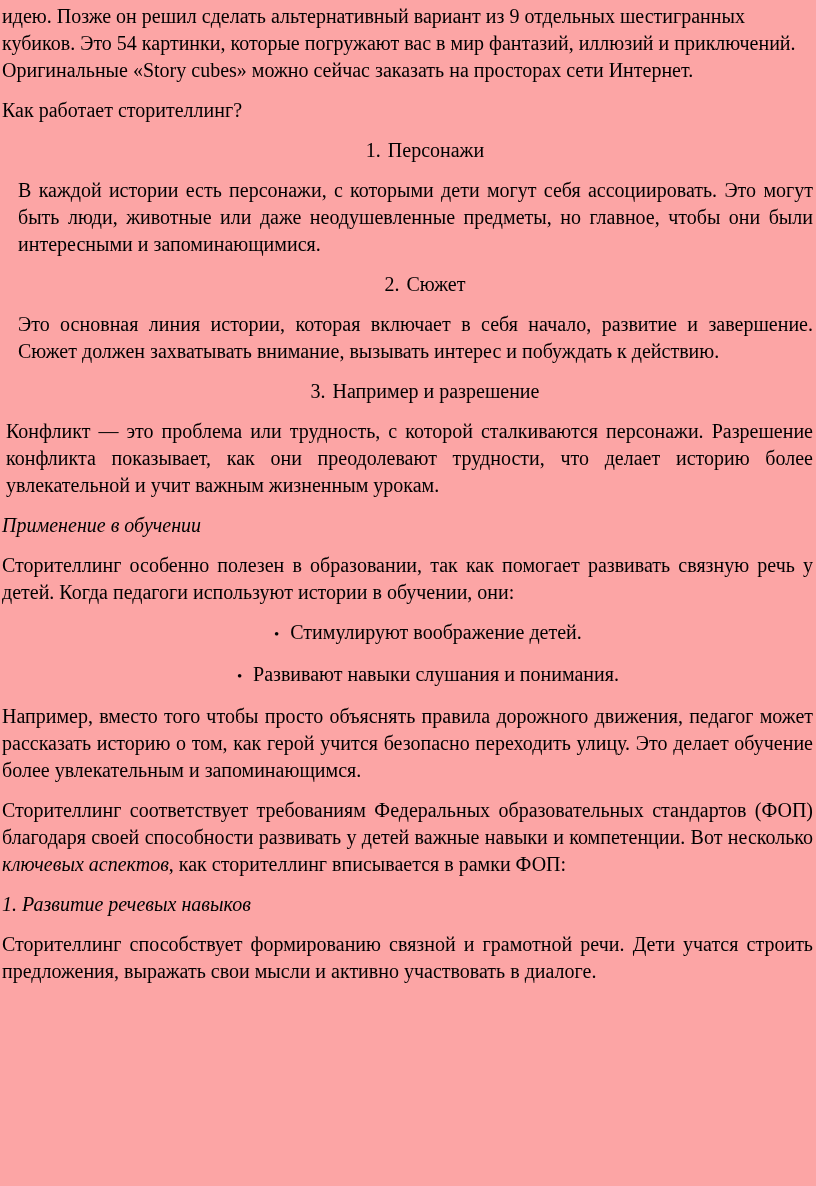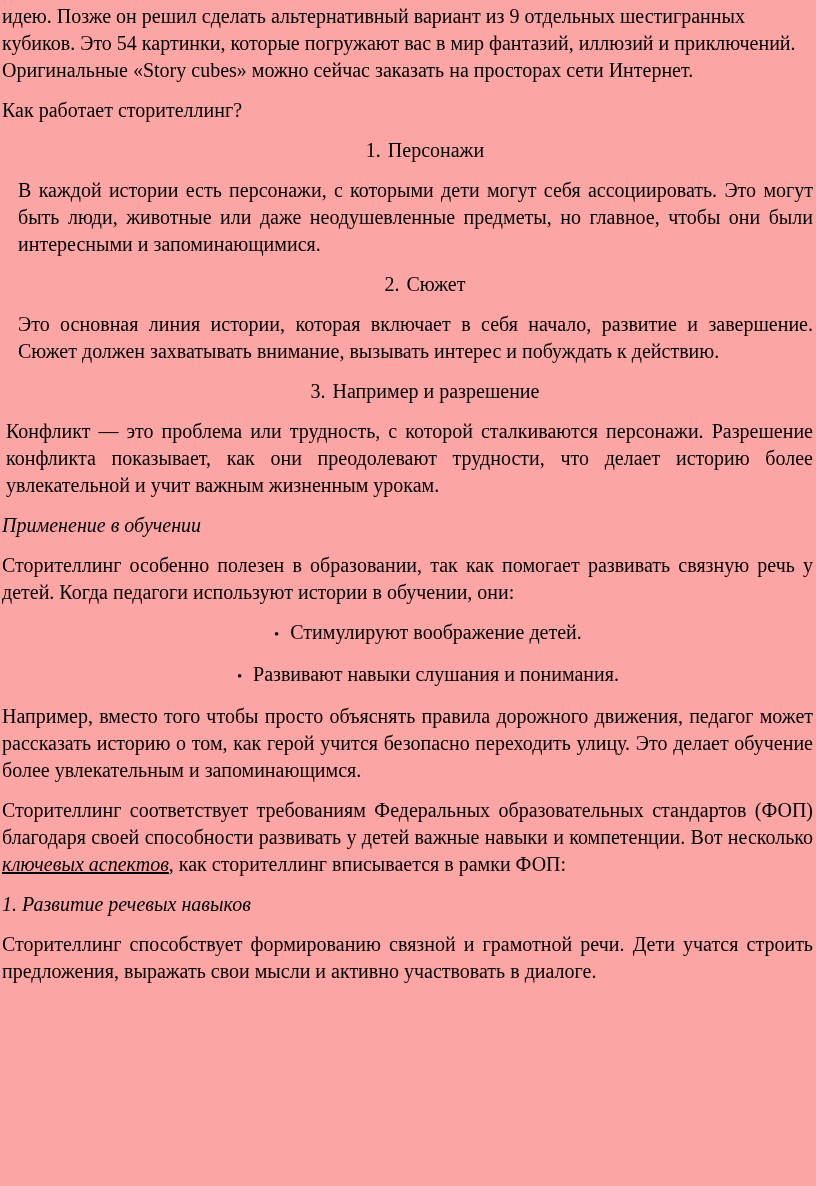--- a/index.html
+++ b/index.html
@@ -23,21 +23,21 @@
     height: 1186px;
     padding: 3px 3px 0 2px;
     background: #fca5a5;
   }
   .para {
     margin: 0 0 13px 0;
   }
   .just { text-align: justify; }
   .left { text-align: left; }
   .ital { font-style: italic; }
-  .i    { font-style: italic; text-decoration: underline; }
+  .i    { font-style: italic; }
   .indent { margin-left: 16px; }
   .slight-indent { margin-left: 4px; }
   .list-item {
     margin: 0 0 13px 28px;
     text-align: center;
   }
   .list-item .marker {
     display: inline-block;
     width: 29px;
   }

